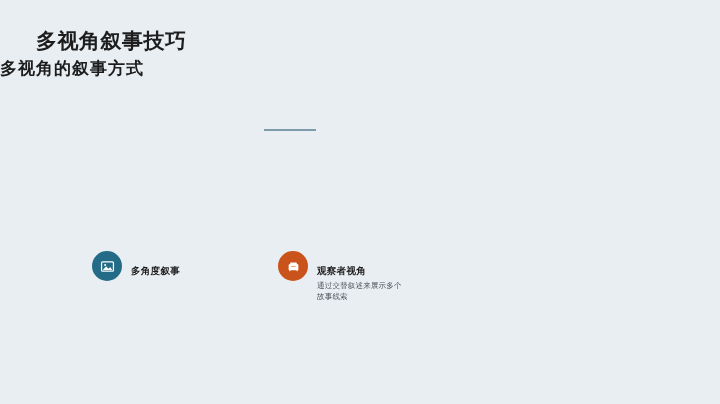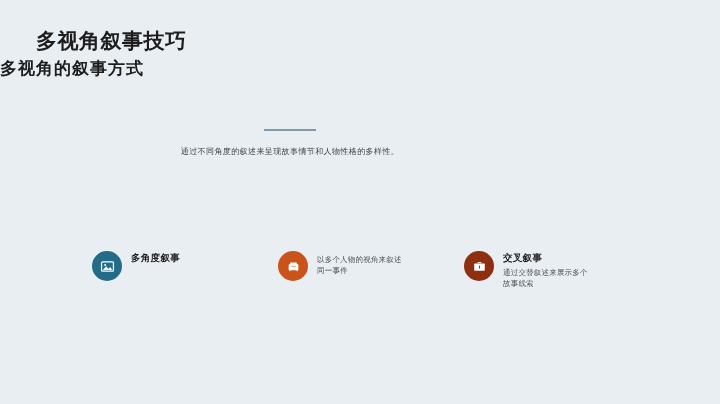--- a/index.html
+++ b/index.html
@@ -89,20 +89,21 @@
     align-items: center;
     justify-content: center;
     margin-top: 1px;
   }
   .feature-icon svg {
     display: block;
   }
   .feature-text {
     margin-left: 9px;
     padding-top: 1px;
+    margin-top: 13px;
   }
   .feature-title {
     font-size: 9.5px;
     font-weight: bold;
     color: #1d1d1d;
     line-height: 13px;
     letter-spacing: 0.3px;
     white-space: nowrap;
   }
   .feature-desc {
@@ -120,21 +121,20 @@
 <div class="slide">
 
   <div class="slide-title">多视角叙事技巧</div>
 
   <div class="headline">多视角的叙事方式</div>
 
   <div class="divider-wrap">
     <div class="divider"></div>
   </div>
 
-  <div class="subtitle">通过不同角度的叙述来呈现故事情节和人物性格的多样性。</div>
 
   <div class="features">
 
     <div class="feature">
       <div class="feature-icon" style="background:#236b86;">
         <svg width="15" height="15" viewBox="0 0 24 24" aria-hidden="true">
           <rect x="2.5" y="4.5" width="19" height="15" rx="1.6" fill="none" stroke="#ffffff" stroke-width="2"></rect>
           <circle cx="8.2" cy="9.4" r="1.6" fill="#ffffff"></circle>
           <path d="M4.5 17.5 L9.8 11.6 L13.4 15.6 L16.4 12.6 L19.5 17.5 Z" fill="#ffffff"></path>
         </svg>
@@ -147,32 +147,20 @@
     <div class="feature">
       <div class="feature-icon" style="background:#c9531a;">
         <svg width="15" height="15" viewBox="0 0 24 24" aria-hidden="true">
           <path d="M4.2 10.2 C4.2 8.9 5.2 8 6.4 8 C7.6 8 8.5 8.9 8.5 10.2 L8.5 12.2 L15.5 12.2 L15.5 10.2 C15.5 8.9 16.4 8 17.6 8 C18.8 8 19.8 8.9 19.8 10.2 L19.8 16.6 C19.8 17.3 19.3 17.8 18.6 17.8 L5.4 17.8 C4.7 17.8 4.2 17.3 4.2 16.6 Z" fill="#ffffff"></path>
           <path d="M6.6 8.2 L6.6 7 C6.6 6.1 7.3 5.4 8.2 5.4 L15.8 5.4 C16.7 5.4 17.4 6.1 17.4 7 L17.4 8.2 C16.6 8.6 16.2 9.3 16.2 10.3 L16.2 11.4 L7.8 11.4 L7.8 10.3 C7.8 9.3 7.4 8.6 6.6 8.2 Z" fill="#ffffff"></path>
           <rect x="5.4" y="17.6" width="1.7" height="1.9" fill="#ffffff"></rect>
           <rect x="16.9" y="17.6" width="1.7" height="1.9" fill="#ffffff"></rect>
         </svg>
       </div>
       <div class="feature-text">
-        <div class="feature-desc">以多个人物的视角来叙述同一事件</div>
+        <div class="feature-title">观察者视角</div>
+        <div class="feature-desc">通过交替叙述来展示多个故事线索</div>
       </div>
     </div>
 
-    <div class="feature">
-      <div class="feature-icon" style="background:#8e2f12;">
-        <svg width="15" height="15" viewBox="0 0 24 24" aria-hidden="true">
-          <path d="M9 6.6 L9 5.6 C9 5.1 9.4 4.7 9.9 4.7 L14.1 4.7 C14.6 4.7 15 5.1 15 5.6 L15 6.6 L13.6 6.6 L13.6 6 L10.4 6 L10.4 6.6 Z" fill="#ffffff"></path>
-          <rect x="3.6" y="7.2" width="16.8" height="11.4" rx="1.1" fill="#ffffff"></rect>
-          <rect x="11.2" y="10.6" width="1.6" height="4.6" fill="#8e2f12"></rect>
-        </svg>
-      </div>
-      <div class="feature-text">
-        <div class="feature-title">交叉叙事</div>
-        <div class="feature-desc">通过交替叙述来展示多个故事线索</div>
-      </div>
-    </div>
 
   </div>
 </div>
 
 </body></html>

